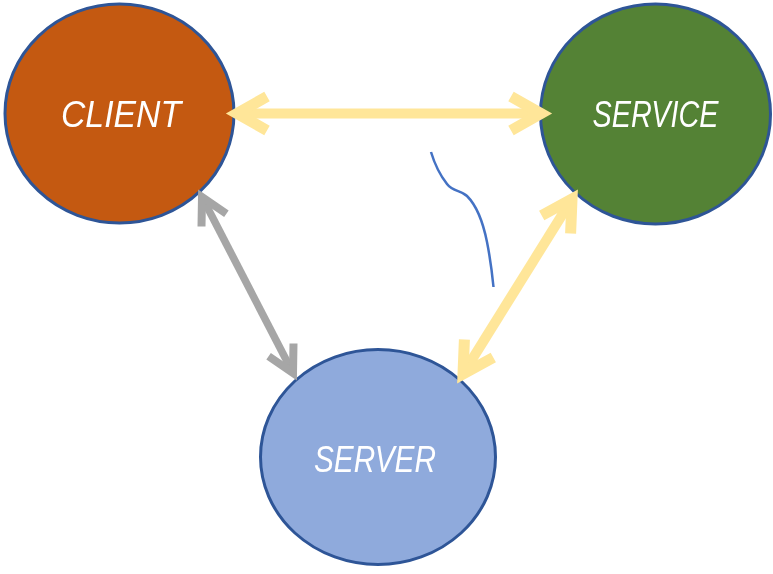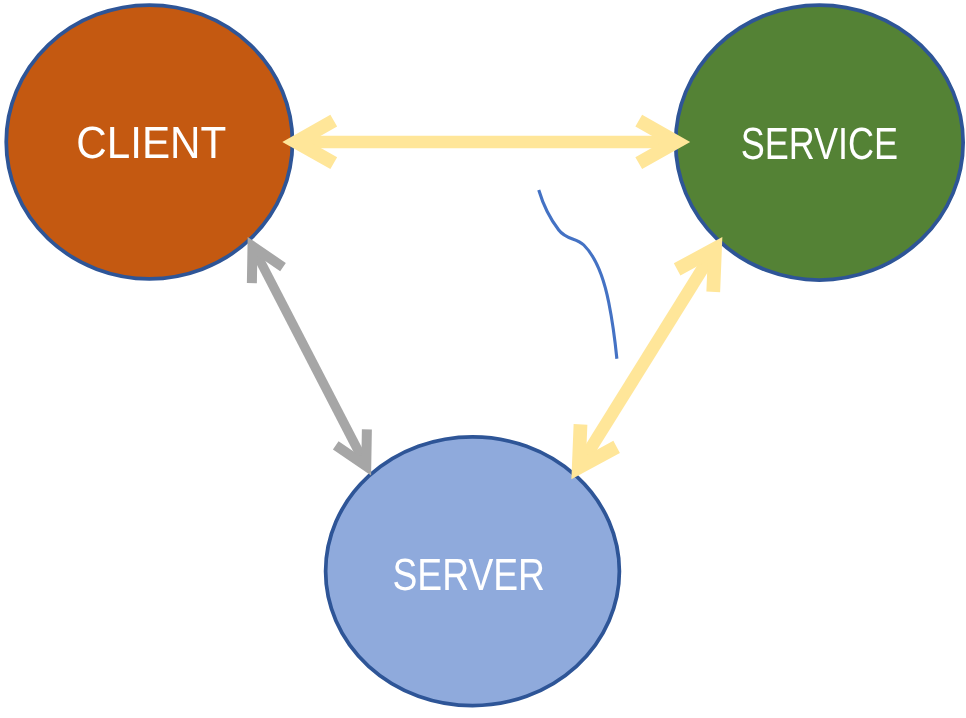--- a/index.html
+++ b/index.html
@@ -7,20 +7,21 @@
     padding: 0;
     background: #ffffff;
   }
   #canvas {
     position: relative;
     width: 773px;
     height: 574px;
     background: #ffffff;
     overflow: hidden;
     font-family: "Liberation Sans", sans-serif;
+    font-style: italic;
   }
   svg { display: block; }
   .edge path, .edge line {
     fill: none;
     stroke-linejoin: miter;
   }
   .node-label {
     font-family: "Liberation Sans", sans-serif;
     font-size: 36px;
     font-weight: 400;

